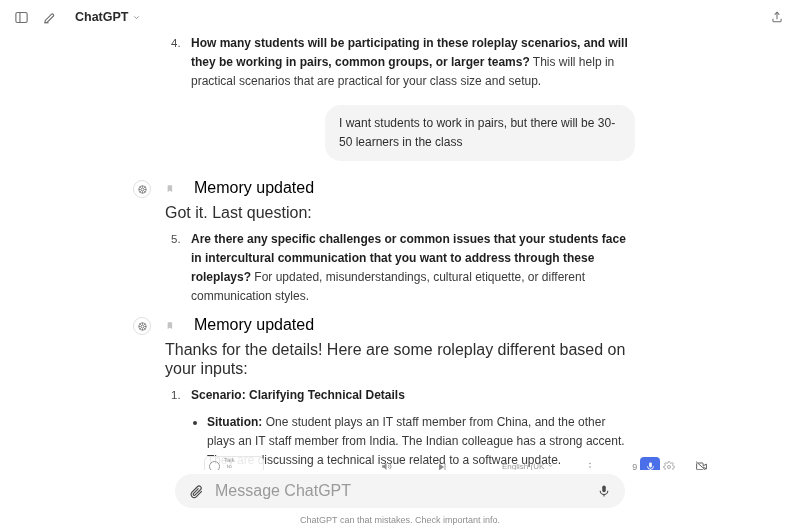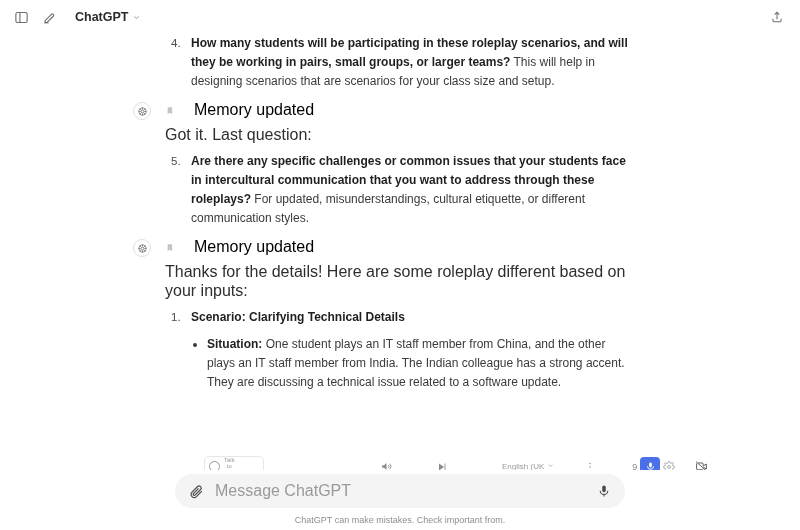--- a/index.html
+++ b/index.html
@@ -303,24 +303,27 @@
       </div>
     </div>
   </div>
 
   <div class="chat">
     <div class="thread">
 
       <ol class="num-list">
         <li>
           <span class="marker">4.</span>
-          <b>How many students will be participating in these roleplay scenarios, and will they be working in pairs, small groups, or larger teams?</b><span> This will help in designing scenarios that are scenarios for your class size and setup.</span>
+          <b>How many students will be participating in these roleplay scenarios, and will they be working in pairs, common groups, or larger teams?</b><span> This will help in practical scenarios that are practical for your class size and setup.</span>
         </li>
       </ol>
 
+      <div class="user-row">
+        <div class="bubble">I want students to work in pairs, but there will be 30-50 learners in the class</div>
+      </div>
 
       <div class="assistant-block">
         <div class="avatar">
           <svg width="11" height="11" viewBox="0 0 24 24" fill="none" stroke="#4a4a4a" stroke-width="1.3">
             <circle cx="12" cy="12" r="8.2"></circle>
             <circle cx="12" cy="12" r="3"></circle>
             <path d="M12 3.8v4.2M12 16v4.2M3.8 12h4.2M16 12h4.2M6.2 6.2l3 3M14.8 14.8l3 3M17.8 6.2l-3 3M9.2 14.8l-3 3"></path>
           </svg>
         </div>
         <div class="memory-row">
@@ -461,16 +464,16 @@
       </div>
       <input class="composer-input" type="text" placeholder="Message ChatGPT" style="">
       <div class="composer-icon">
         <svg width="14" height="14" viewBox="0 0 24 24" fill="none" stroke="currentColor" stroke-width="1.9">
           <rect x="9" y="2.5" width="6" height="11.5" rx="3" fill="currentColor" stroke="none"></rect>
           <path d="M5.5 11.5a6.5 6.5 0 0 0 13 0"></path>
           <line x1="12" y1="18" x2="12" y2="21.5"></line>
         </svg>
       </div>
     </div>
-    <div class="disclaimer">ChatGPT can make mistakes. Check important from.</div>
+    <div class="disclaimer">ChatGPT can that mistakes. Check important info.</div>
   </div>
 
 </div>
 
 </body></html>

